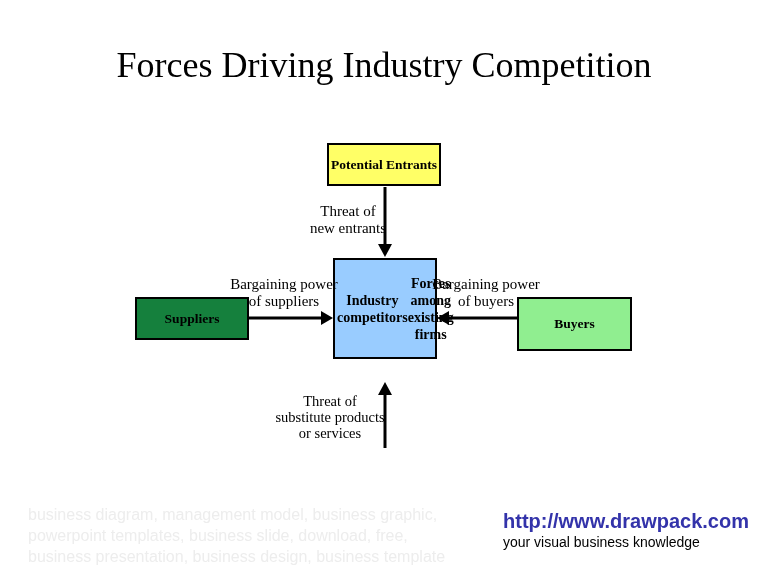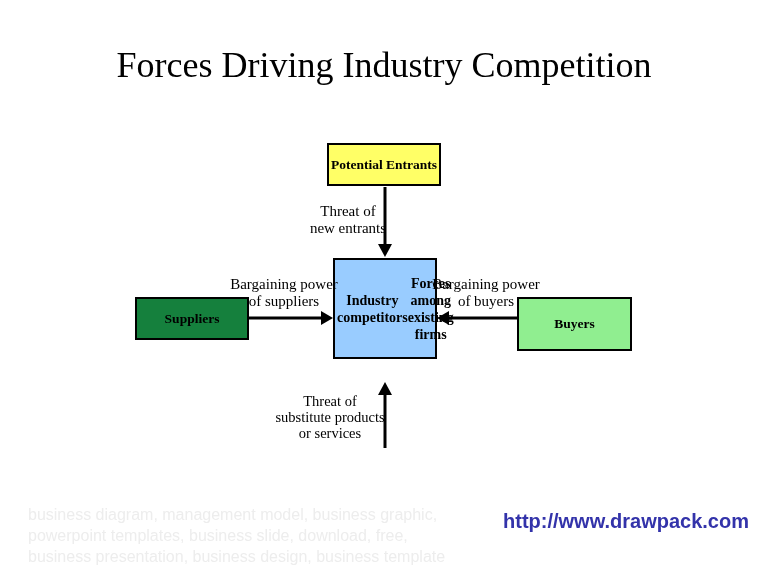--- a/index.html
+++ b/index.html
@@ -115,14 +115,15 @@
   <div class="arrow-label lbl-buyers">Bargaining power
 of buyers</div>
   <div class="arrow-label lbl-substitutes">Threat of
 substitute products
 or services</div>
 
   <div class="footer-watermark" style="color: rgb(237, 237, 237);">business diagram, management model, business graphic,
 powerpoint templates, business slide, download, free,
 business presentation, business design, business template</div>
   <a class="footer-url" style="color: rgb(51, 51, 170);">http://www.drawpack.com</a>
+  <div class="footer-tagline">your visual business knowledge</div>
 
 </div>
 
 </body></html>

